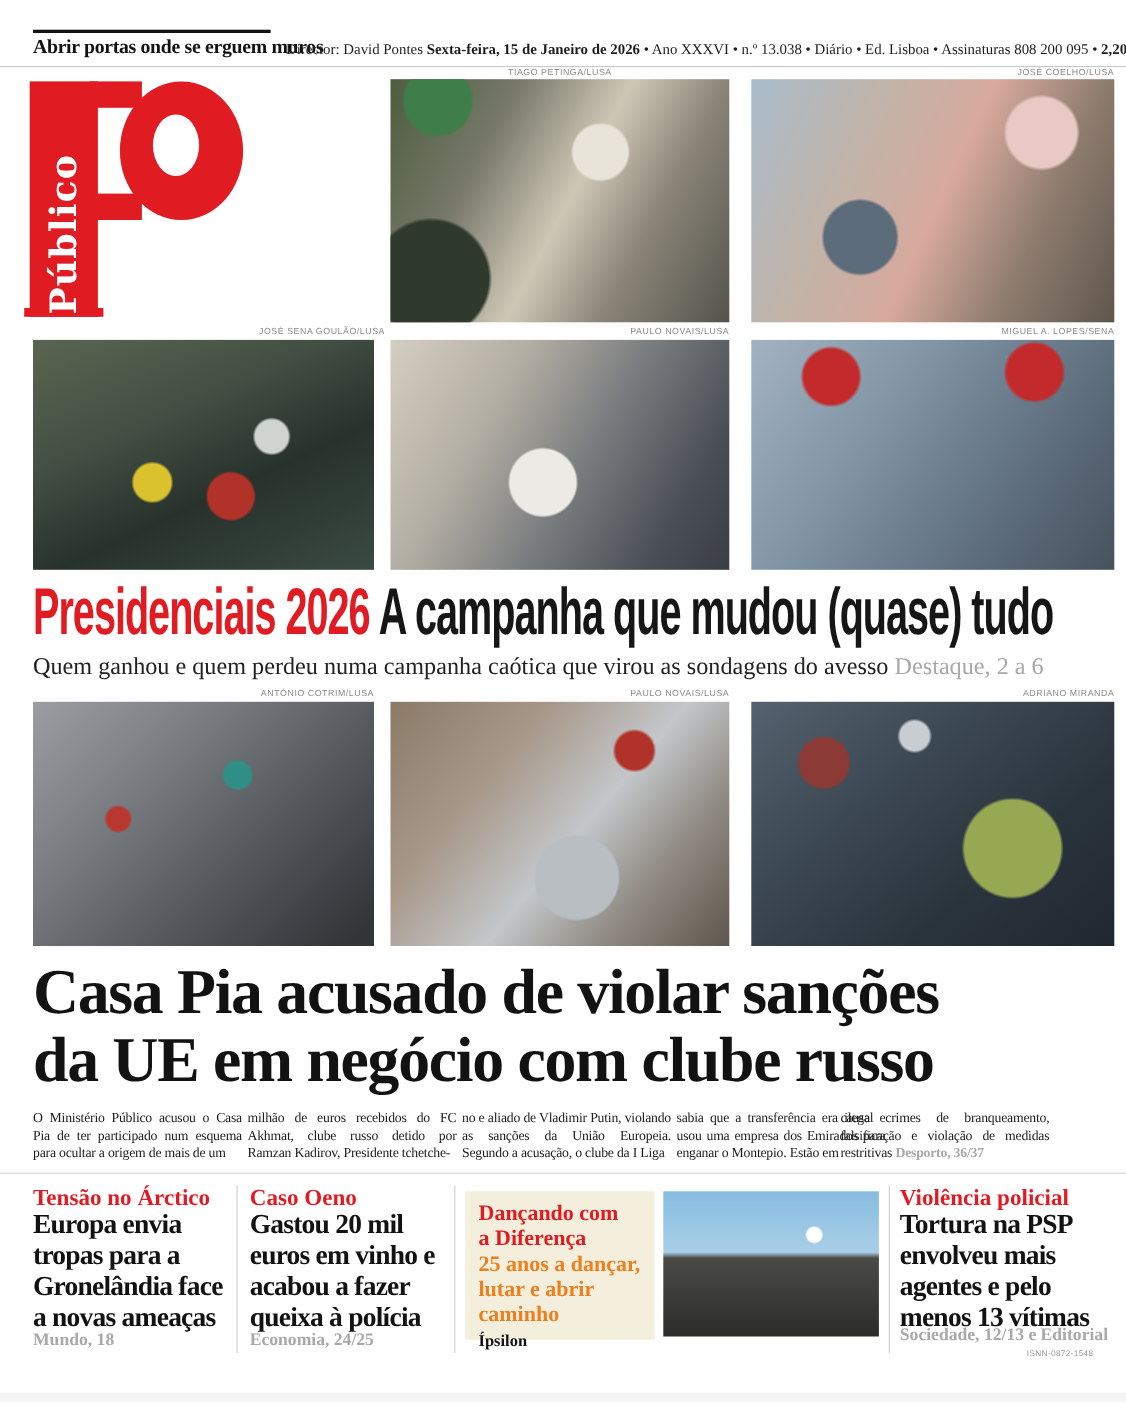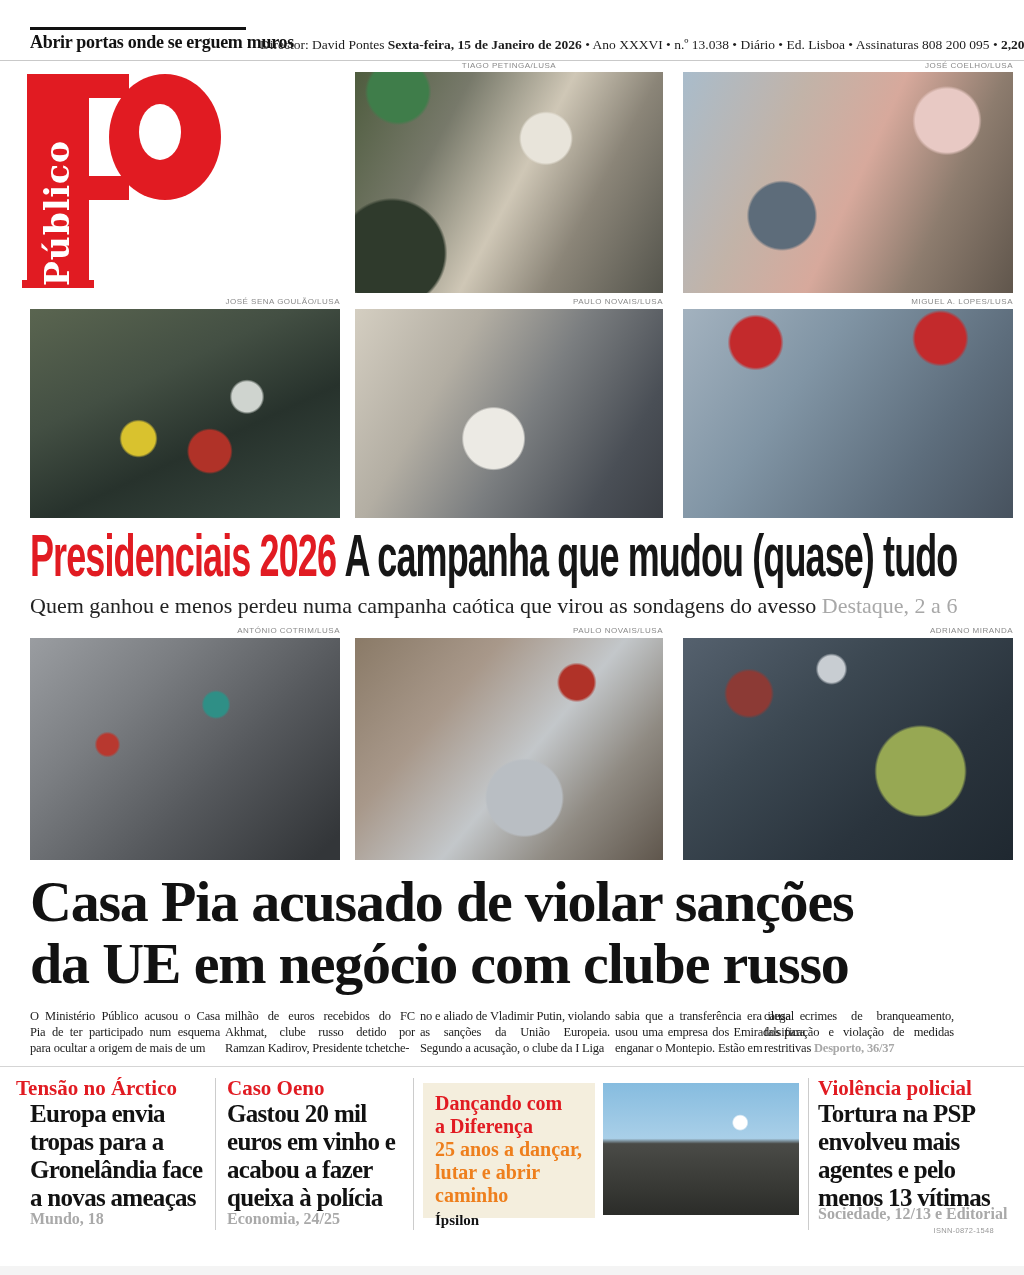--- a/index.html
+++ b/index.html
@@ -114,34 +114,34 @@
     <div class="logo-red abs" id="logo-bowl"></div>
     <div id="logo-counter"></div>
     <div id="logo-word">Público</div>
   </div>
 
   <div class="abs credit" style="left:355px;top:61px;width:308px;text-align:center;">TIAGO PETINGA/LUSA</div>
   <div class="abs credit" style="left:683px;top:61px;width:330px;">JOSÉ COELHO/LUSA</div>
   <div class="ph" id="phA" style="left:355px;top:72px;width:308px;height:221px;"></div>
   <div class="ph" id="phB" style="left:683px;top:72px;width:330px;height:221px;"></div>
 
-  <div class="abs credit" style="left:30px;top:297px;width:310px;text-align:right;">JOSÉ SENA GOULÃO/LUSA</div>
+  <div class="abs credit" style="left:40px;top:297px;width:310px;text-align:right;">JOSÉ SENA GOULÃO/LUSA</div>
   <div class="abs credit" style="left:355px;top:297px;width:308px;">PAULO NOVAIS/LUSA</div>
-  <div class="abs credit" style="left:683px;top:297px;width:330px;">MIGUEL A. LOPES/LUSA</div>
+  <div class="abs credit" style="left:683px;top:297px;width:330px;">MIGUEL A. LOPES/SENA</div>
   <div class="ph" id="phC" style="left:30px;top:309px;width:310px;height:209px;"></div>
   <div class="ph" id="phD" style="left:355px;top:309px;width:308px;height:209px;"></div>
   <div class="ph" id="phE" style="left:683px;top:309px;width:330px;height:209px;"></div>
 
   <div class="abs" id="lead-line">
     <div class="scale">
       <span id="lead-kicker">Presidenciais 2026</span><span id="lead-title">A campanha que mudou (quase) tudo</span>
     </div>
   </div>
   <div class="abs" id="lead-sub">
-    <span>Quem ganhou e menos perdeu numa campanha caótica que virou as sondagens do avesso </span><span id="lead-ref">Destaque, 2 a 6</span>
+    <span>Quem ganhou e quem perdeu numa campanha caótica que virou as sondagens do avesso </span><span id="lead-ref">Destaque, 2 a 6</span>
   </div>
 
   <div class="abs credit" style="left:30px;top:626px;width:310px;">ANTÓNIO COTRIM/LUSA</div>
   <div class="abs credit" style="left:355px;top:626px;width:308px;">PAULO NOVAIS/LUSA</div>
   <div class="abs credit" style="left:683px;top:626px;width:330px;">ADRIANO MIRANDA</div>
   <div class="ph" id="phF" style="left:30px;top:638px;width:310px;height:222px;"></div>
   <div class="ph" id="phG" style="left:355px;top:638px;width:308px;height:222px;"></div>
   <div class="ph" id="phH" style="left:683px;top:638px;width:330px;height:222px;"></div>
 
   <div class="abs h2line" id="h2l1">Casa Pia acusado de violar sanções</div>
@@ -152,21 +152,21 @@
   <div class="abs bodycol" style="left:615px;">sabia que a transferência era ilegal e usou uma empresa dos Emirados para enganar o Montepio. Estão em</div>
   <div class="abs bodycol" style="left:764px;">
     <span>causa crimes de branqueamento, falsificação e violação de medidas restritivas </span><span class="refinline">Desporto, 36/37</span>
   </div>
 
   <div class="abs" id="bottom-rule"></div>
   <div class="abs vdiv" style="left:215px;"></div>
   <div class="abs vdiv" style="left:413px;"></div>
   <div class="abs vdiv" style="left:808px;"></div>
 
-  <div class="abs kicker" style="left:16px;top:1076px;text-align:right;">Tensão no Árctico</div>
+  <div class="abs kicker" style="left:30px;top:1076px;text-align:right;">Tensão no Árctico</div>
   <div class="abs brief-title" style="left:30px;top:1100px;width:188px;">Europa envia tropas para a Gronelândia face a novas ameaças</div>
   <div class="abs brief-ref" style="left:30px;top:1210px;">Mundo, 18</div>
 
   <div class="abs kicker" style="left:227px;top:1076px;">Caso Oeno</div>
   <div class="abs brief-title" style="left:227px;top:1100px;width:188px;">Gastou 20 mil euros em vinho e acabou a fazer queixa à polícia</div>
   <div class="abs brief-ref" style="left:227px;top:1210px;">Economia, 24/25</div>
 
   <div class="abs" id="ipsilon-box">
     <div class="inner">
       <div class="ips-red">Dançando com</div>

